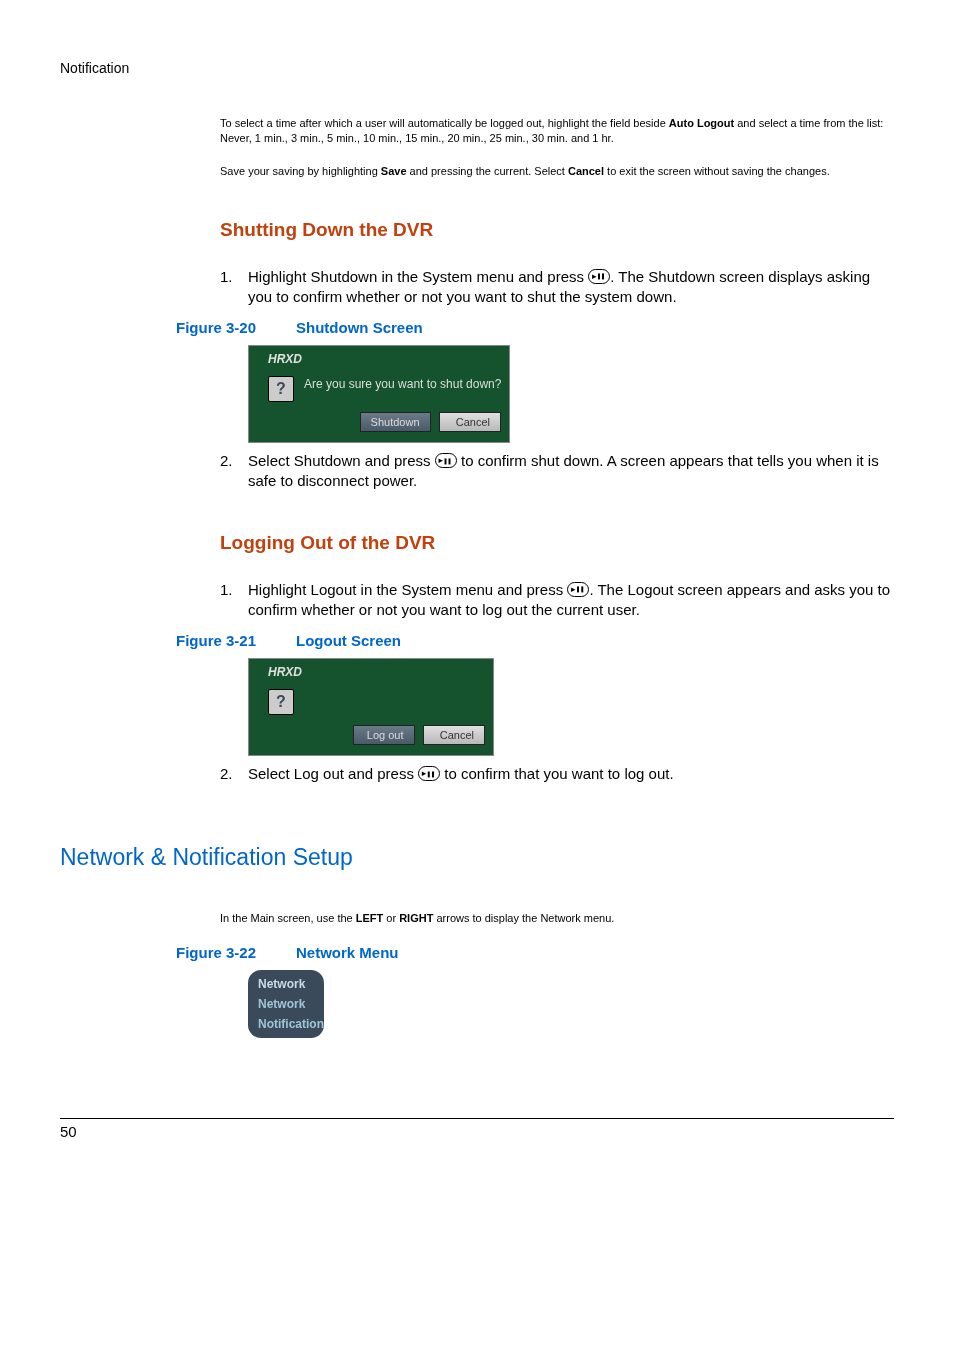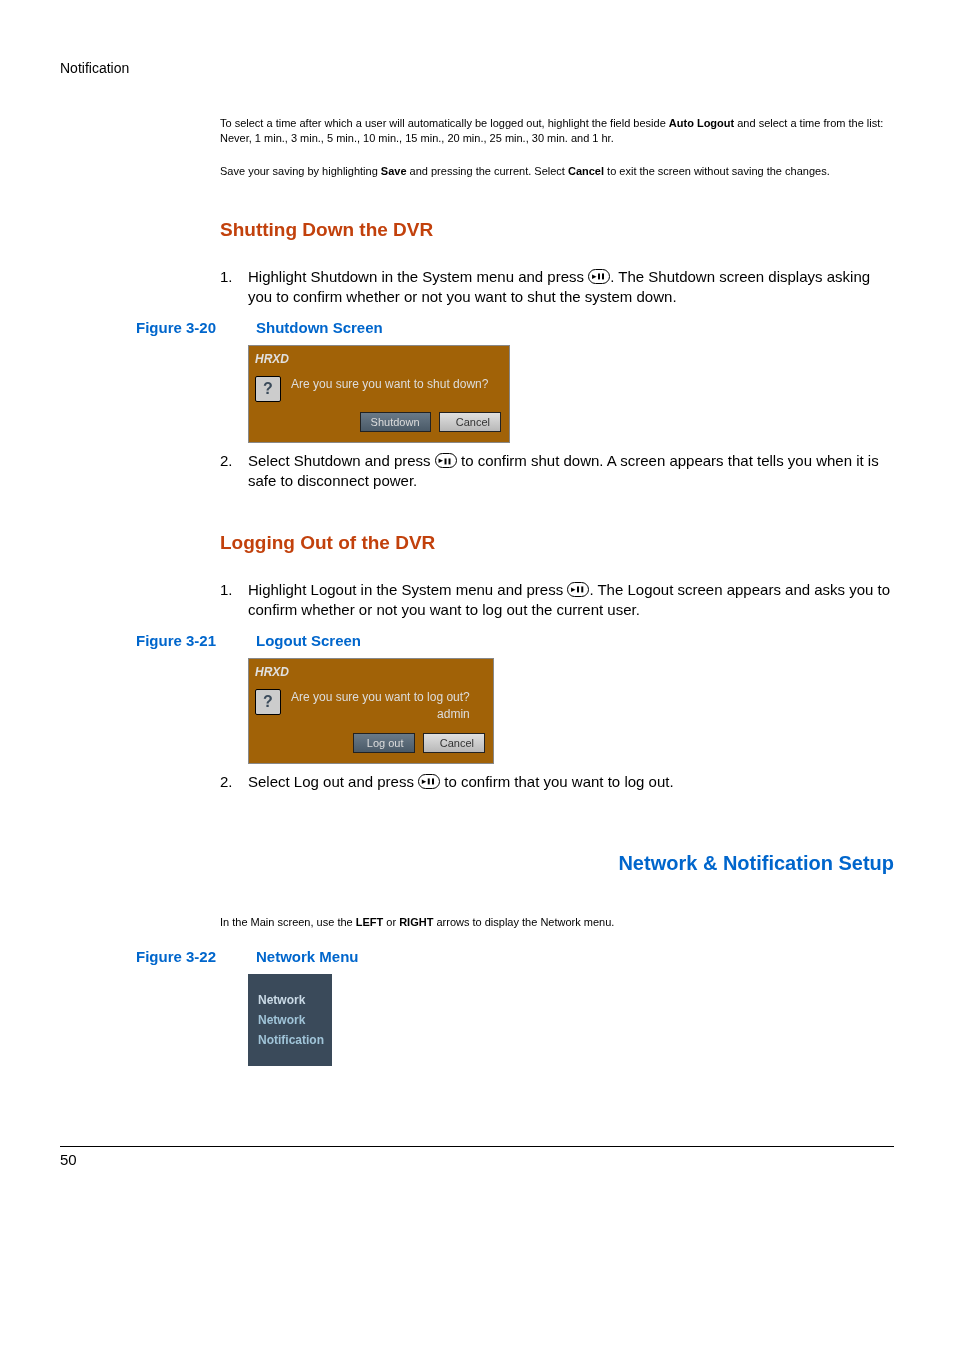--- a/index.html
+++ b/index.html
@@ -33,64 +33,63 @@
     }
     .section-heading {
       font-size: 19px;
       font-weight: bold;
       color: #c2410c;
       margin-left: 160px;
       margin-bottom: 26px;
       margin-top: 40px;
     }
     .major-heading {
-      font-size: 20px;
-      font-weight: bold;
+      font-size: 23px;
+      font-weight: normal;
       color: #0066cc;
       margin-top: 60px;
       margin-bottom: 40px;
       margin-left: 0;
-      text-align: right;
     }
     .numbered-item {
       display: flex;
       margin-left: 160px;
       margin-bottom: 12px;
       font-size: 15px;
       line-height: 1.35;
     }
     .numbered-item .num {
       width: 28px;
       flex-shrink: 0;
     }
     .numbered-item .txt {
       flex: 1;
     }
     .figure-row {
-      margin-left: 76px;
+      margin-left: 116px;
       margin-bottom: 8px;
       margin-top: 8px;
     }
     .figure-label {
       display: inline-block;
       color: #0066cc;
       font-weight: bold;
       font-size: 15px;
     }
     .figure-label .fnum {
       display: inline-block;
       width: 120px;
     }
     .dialog-box {
       margin-left: 188px;
       margin-bottom: 8px;
       width: 262px;
-      background: #a16207;
+      background: #14532d;
       border: 1px solid #888;
-      padding: 6px 6px 10px 6px;
+      padding: 6px 6px 10px 19px;
     }
     .dialog-title {
       color: #e0e0e0;
       font-size: 12px;
       font-weight: bold;
       font-style: italic;
       margin-bottom: 10px;
     }
     .dialog-row {
       display: flex;
@@ -136,23 +135,24 @@
       color: #333;
     }
     .network-menu-wrap {
       margin-left: 188px;
       display: flex;
       align-items: flex-start;
       gap: 30px;
       margin-top: 6px;
     }
     .network-menu {
-      width: 84px;
+      width: 76px;
       background: #3a4a5a;
-      padding: 16px 0;
+      padding: 4px 0;
+      border-radius: 13px;
     }
     .nm-item {
       color: #a0c4d8;
       font-size: 12px;
       padding: 3px 10px;
       font-weight: bold;
     }
     .nm-item.head {
       color: #cadae6;
     }
@@ -249,24 +249,20 @@
 </div>
 
 <div class="figure-row">
   <span class="figure-label"><span class="fnum">Figure 3-21</span><span>Logout Screen</span></span>
 </div>
 
 <div class="dialog-box" style="width:246px;">
   <div class="dialog-title">HRXD</div>
   <div class="dialog-row">
     <div class="q-icon">?</div>
-    <div class="dialog-text">
-      <span>Are you sure you want to log out?</span><br>
-      <span>admin</span>
-    </div>
   </div>
   <div class="dialog-btns">
     <span class="dbtn">Log out</span>
     <span class="dbtn cancel">Cancel</span>
   </div>
 </div>
 
 <div class="numbered-item">
   <div class="num">2.</div>
   <div class="txt">

